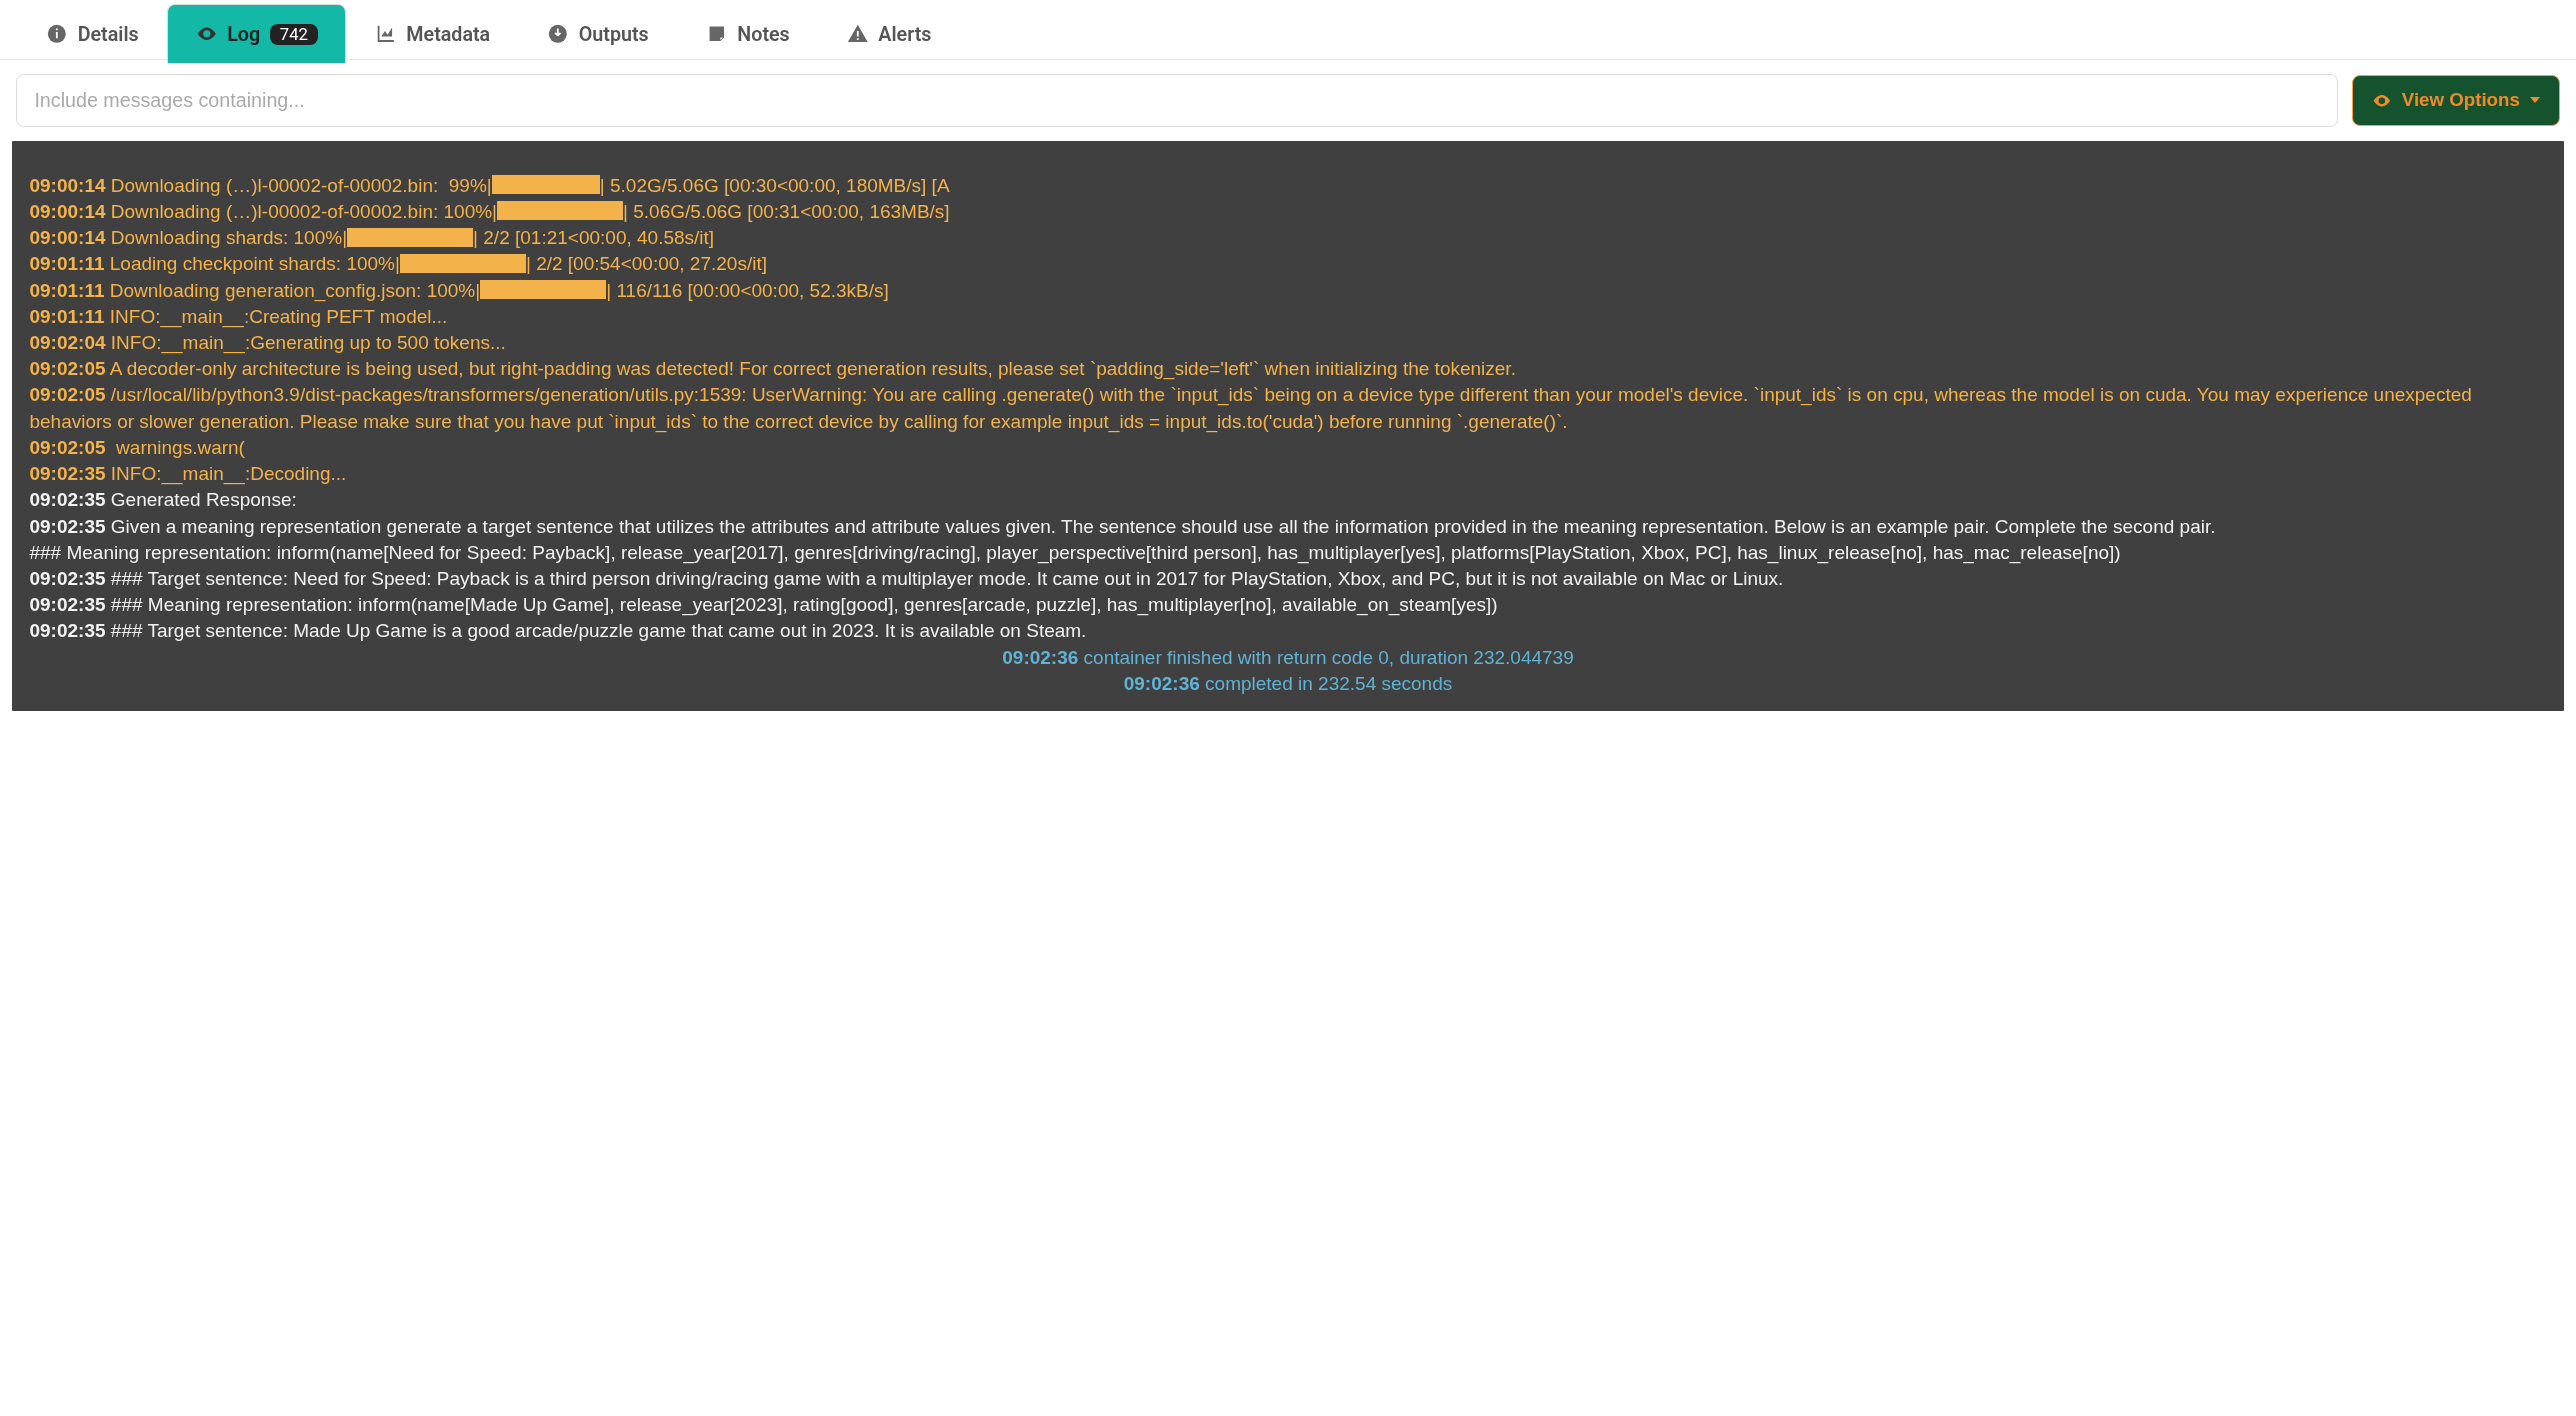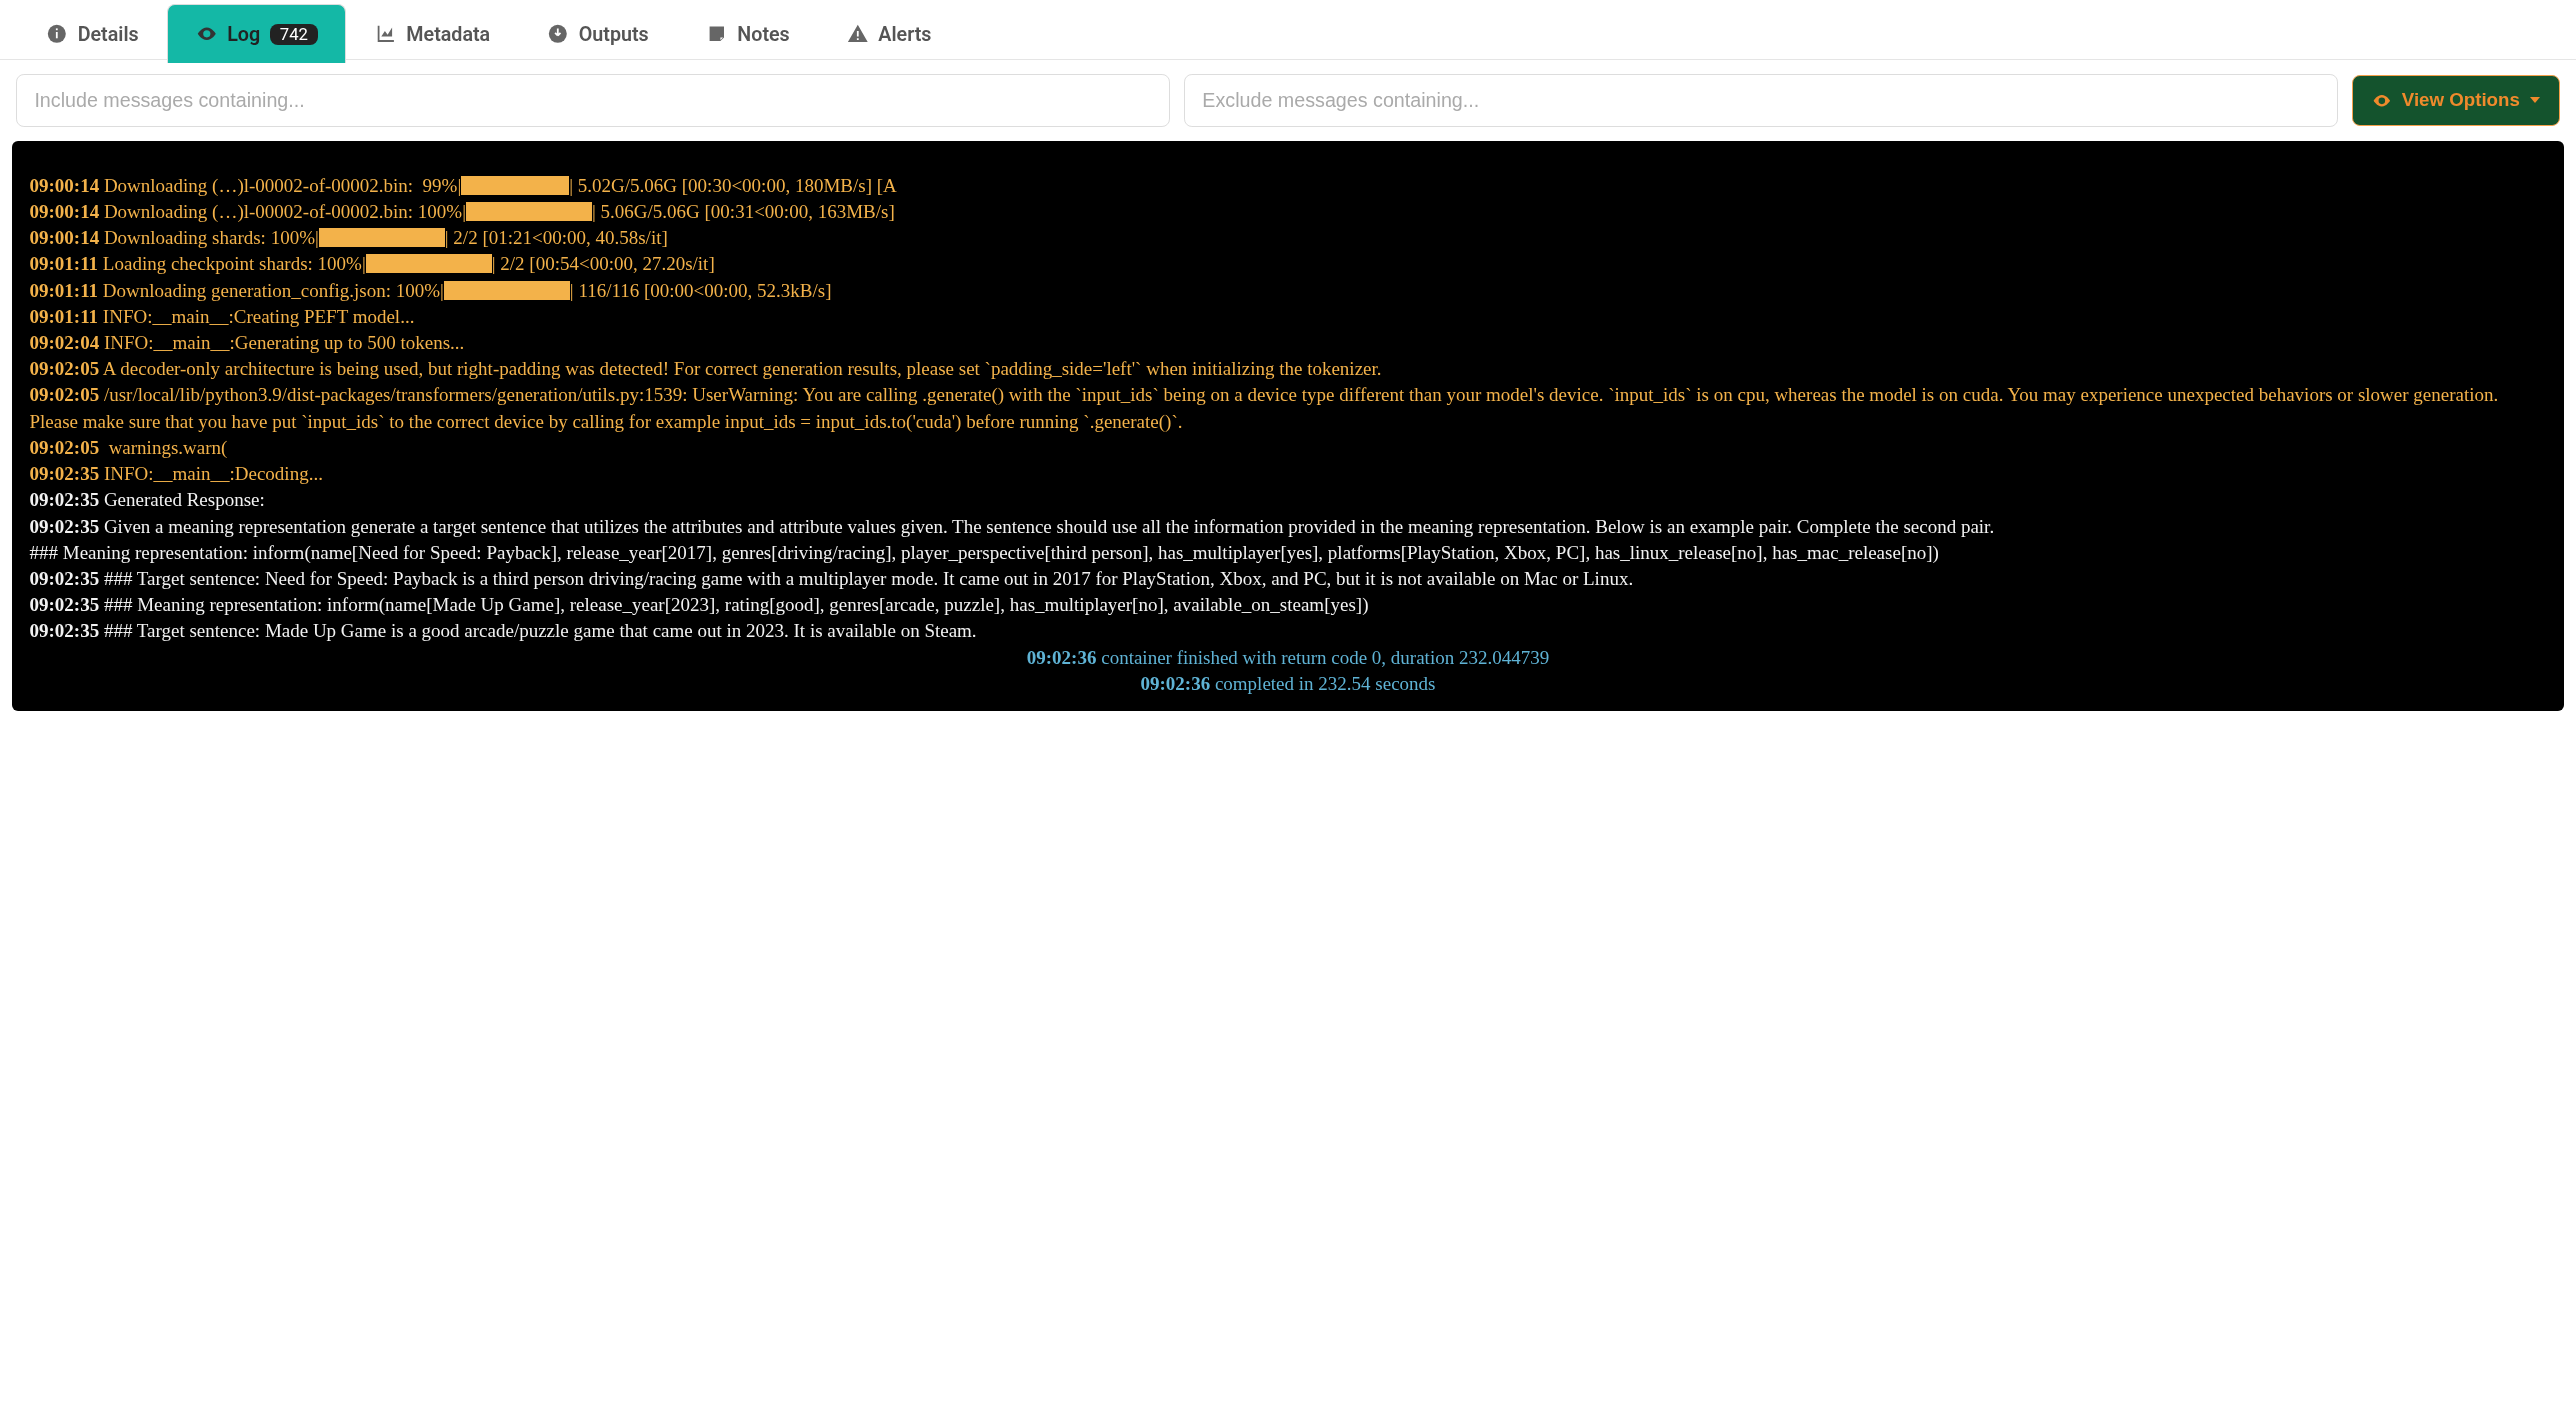--- a/index.html
+++ b/index.html
@@ -73,28 +73,28 @@
 }
 .view-options-btn .icon { width: 19.7px; height: 19.7px; fill: #f08a2c; }
 .caret-down {
   width: 0; height: 0;
   border-left: 5.9px solid transparent;
   border-right: 5.9px solid transparent;
   border-top: 6.9px solid #f08a2c;
 }
 
 .log-pane {
-  background: #000000;
+  background: #404040;
   color: #eee;
-  font-family: Liberation Serif, serif;
+  font-family: Liberation Sans, sans-serif;
   font-size: 19px;
   line-height: 1.38;
   padding: 5.9px 17.7px 13.8px;
   margin: 0 11.8px 11.8px;
-  border-radius: 6px;
+  border-radius: 1px;
   white-space: pre-wrap;
   word-break: break-word;
 }
 .log-pane .row { display: block; }
 .ts { font-weight: 700; }
 .c-yellow { color: #f3b24a; }
 .c-yellow .ts { color: #f3b24a; }
 .c-white { color: #f2f2f2; }
 .c-white .ts { color: #f2f2f2; font-weight: 700; }
 .c-blue { color: #5fb3d5; text-align: center; }
@@ -149,21 +149,20 @@
   <div class="tab">
     <svg class="icon" viewBox="0 0 24 24">
         <path d="M12 2L1 21h22L12 2zm-1 7h2v6h-2V9zm0 8h2v2h-2v-2z"></path>
       </svg>
     <span>Alerts</span>
   </div>
 </div>
 
 <div class="filter-row">
   <input class="filter-input" placeholder="Include messages containing..." style="">
-  <input class="filter-input" placeholder="Exclude messages containing..." style="">
   <button class="view-options-btn">
     <svg class="icon" viewBox="0 0 24 24">
         <path d="M12 5C6 5 2 12 2 12s4 7 10 7 10-7 10-7-4-7-10-7zm0 11a4 4 0 110-8 4 4 0 010 8z"></path>
       </svg>
     <span>View Options</span>
     <span class="caret-down"></span>
   </button>
 </div>
 
 <div class="log-pane" id="log-pane"><span class="row c-yellow">                                                                                                                       </span><span class="row c-yellow"><span class="ts">09:00:14</span> Downloading (…)l-00002-of-00002.bin:  99%|<span class="bar" style="width:108px"></span>| 5.02G/5.06G [00:30&lt;00:00, 180MB/s] [A</span><span class="row c-yellow"><span class="ts">09:00:14</span> Downloading (…)l-00002-of-00002.bin: 100%|<span class="bar" style="width:126px"></span>| 5.06G/5.06G [00:31&lt;00:00, 163MB/s]</span><span class="row c-yellow"><span class="ts">09:00:14</span> Downloading shards: 100%|<span class="bar" style="width:126px"></span>| 2/2 [01:21&lt;00:00, 40.58s/it]</span><span class="row c-yellow"><span class="ts">09:01:11</span> Loading checkpoint shards: 100%|<span class="bar" style="width:126px"></span>| 2/2 [00:54&lt;00:00, 27.20s/it]</span><span class="row c-yellow"><span class="ts">09:01:11</span> Downloading generation_config.json: 100%|<span class="bar" style="width:126px"></span>| 116/116 [00:00&lt;00:00, 52.3kB/s]</span><span class="row c-yellow"><span class="ts">09:01:11</span> INFO:__main__:Creating PEFT model...</span><span class="row c-yellow"><span class="ts">09:02:04</span> INFO:__main__:Generating up to 500 tokens...</span><span class="row c-yellow"><span class="ts">09:02:05</span> A decoder-only architecture is being used, but right-padding was detected! For correct generation results, please set `padding_side='left'` when initializing the tokenizer.</span><span class="row c-yellow"><span class="ts">09:02:05</span> /usr/local/lib/python3.9/dist-packages/transformers/generation/utils.py:1539: UserWarning: You are calling .generate() with the `input_ids` being on a device type different than your model's device. `input_ids` is on cpu, whereas the model is on cuda. You may experience unexpected behaviors or slower generation. Please make sure that you have put `input_ids` to the correct device by calling for example input_ids = input_ids.to('cuda') before running `.generate()`.</span><span class="row c-yellow"><span class="ts">09:02:05</span>  warnings.warn(</span><span class="row c-yellow"><span class="ts">09:02:35</span> INFO:__main__:Decoding...</span><span class="row c-white"><span class="ts">09:02:35</span> Generated Response:</span><span class="row c-white"><span class="ts">09:02:35</span> Given a meaning representation generate a target sentence that utilizes the attributes and attribute values given. The sentence should use all the information provided in the meaning representation. Below is an example pair. Complete the second pair.

